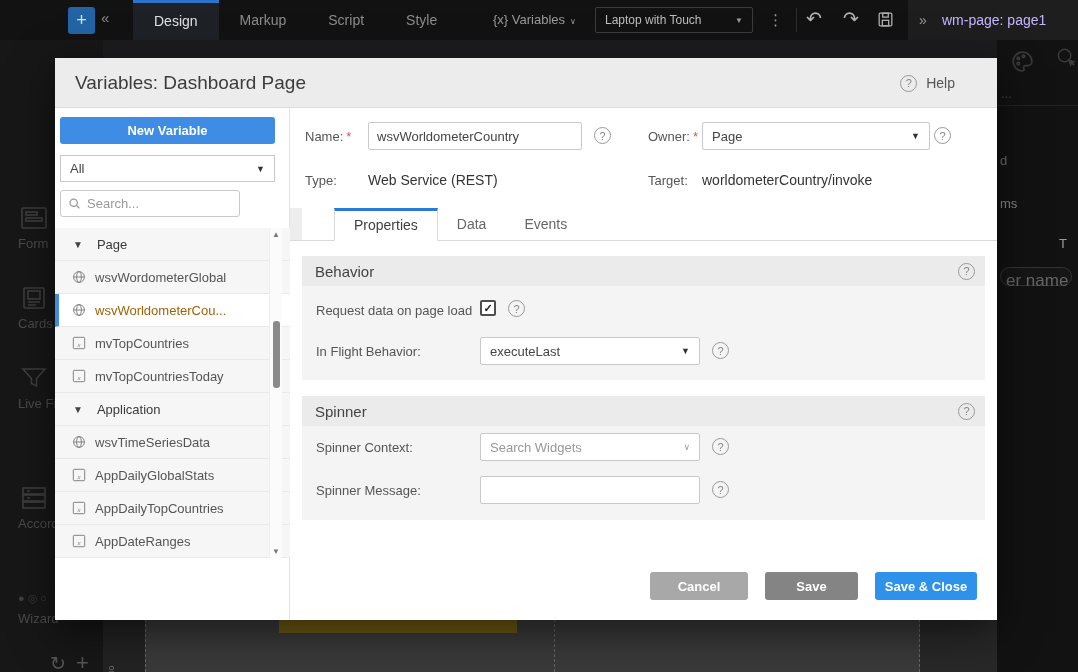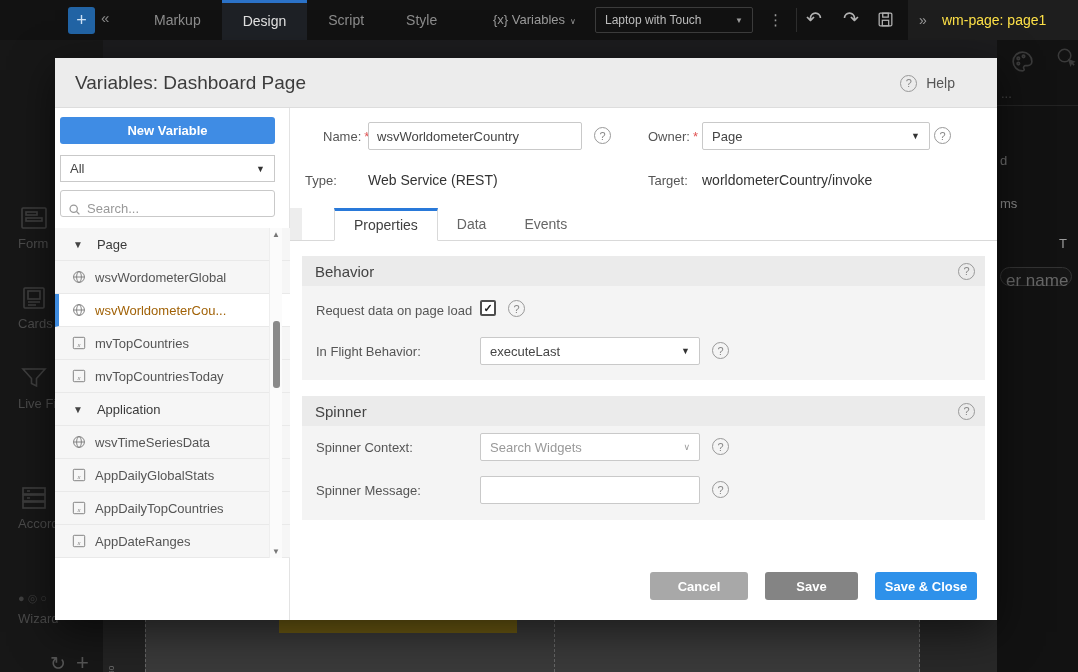--- a/index.html
+++ b/index.html
@@ -21,21 +21,21 @@
                    border-radius:2px; display:flex; align-items:center; justify-content:space-between;
                    padding:0 9px; font-size:12px; color:#bdbdbd; }
   .device-select .arr { font-size:8px; color:#9a9a9a; }
   .kebab-ic { position:absolute; left:768px; top:0; line-height:40px; font-size:15px; color:#9a9a9a; letter-spacing:0; }
   .tb-div { position:absolute; left:796px; top:8px; width:1px; height:24px; background:#2e2e2e; }
   .undo-ic,.redo-ic { position:absolute; top:0; line-height:38px; font-size:19px; color:#b3b3b3; }
   .undo-ic { left:806px; } .redo-ic { left:843px; }
   .save-ic { position:absolute; left:876px; top:10px; width:19px; height:19px; color:#b3b3b3; }
   .tb-right { position:absolute; left:908px; top:0; width:170px; height:40px; background:#1e1e1e; }
   .expand-ic { position:absolute; left:11px; top:0; line-height:40px; font-size:14px; color:#9a9a9a; }
-  .page-label { position:absolute; left:34px; top:0; line-height:40px; font-size:14px; color:#fde047; }
+  .page-label { position:absolute; left:34px; top:0; line-height:40px; font-size:14px; color:#c4b5fd; }
 
   
   .wpanel { position:absolute; left:0; top:40px; width:103px; height:632px; background:#171717; z-index:1; }
   .witem { position:absolute; left:0; width:103px; }
   .wicon { margin-left:20px; width:28px; height:24px; color:#3f3f3f; }
   .wdots { margin-left:18px; font-size:11px; color:#3f3f3f; letter-spacing:3px; }
   .wlabel { margin-left:18px; margin-top:6px; font-size:13px; color:#4b4b4b; white-space:nowrap; }
   .wp-refresh { position:absolute; left:50px; top:612px; font-size:19px; color:#555; }
   .wp-plus { position:absolute; left:76px; top:610px; font-size:22px; color:#555; }
 
@@ -71,22 +71,22 @@
   .m-body { position:absolute; left:0; top:50px; right:0; bottom:0; display:flex; }
 
   
   .m-side { position:relative; width:235px; border-right:1px solid #e3e3e3; }
   .nv-btn { position:absolute; left:5px; top:9px; width:215px; height:27px; background:#3f8ce4; color:#fff;
             border:none; border-radius:3px; font-size:13px; font-weight:bold; }
   .all-select { position:absolute; left:5px; top:47px; width:215px; height:27px; border:1px solid #c9c9c9;
                 background:#fff; display:flex; align-items:center; justify-content:space-between; padding:0 9px;
                 font-size:13px; color:#444; }
   .all-select .arr, .form-select .arr { font-size:9px; color:#333; }
-  .search-box { position:absolute; left:5px; top:82px; width:215px; height:27px; border:1px solid #c9c9c9;
-                border-radius:3px; display:flex; align-items:flex-end; padding:0 7px; gap:6px; background:#fff; }
+  .search-box { position:absolute; left:5px; top:82px; width:180px; height:27px; border:1px solid #c9c9c9;
+                border-radius:3px; display:flex; align-items:center; padding:0 7px; gap:6px; background:#fff; }
   .search-box svg { width:13px; height:13px; color:#999; flex:0 0 auto; }
   .search-box input { border:none; outline:none; width:100%; font-size:13px; color:#444;
                       font-family:"Liberation Sans", sans-serif; }
   .search-box input::placeholder { color:#999; }
   .vlist { position:absolute; left:0; top:120px; width:235px; height:330px; }
   .vrow { height:33px; display:flex; align-items:center; background:#f6f6f6; border-bottom:1px solid #e9e9e9;
           font-size:13px; color:#555; }
   .vrow .caret { margin-left:18px; font-size:10px; color:#444; }
   .vrow.group { color:#3a3a3a; }
   .vrow.group .lbl { margin-left:14px; }
@@ -138,22 +138,22 @@
 </style>
 </head>
 <body>
 
 <div class="stage">
 
   <div class="topbar">
     <button class="plus-btn">+</button>
     <span class="collapse-ic">«</span>
     <div class="top-tabs">
+      <div class="top-tab active">Design</div>
       <div class="top-tab">Markup</div>
-      <div class="top-tab active">Design</div>
       <div class="top-tab">Script</div>
       <div class="top-tab">Style</div>
     </div>
     <div class="vars-menu">
       <span>{x} Variables</span><span class="chev">∨</span>
     </div>
     <div class="device-select">
       <span>Laptop with Touch</span>
       <span class="arr">▼</span>
     </div>
@@ -368,21 +368,21 @@
           </div>
           <div class="sbar">
             <span class="up">▲</span>
             <span class="down">▼</span>
             <div class="thumb"></div>
           </div>
         </div>
       </div>
 
       <div class="m-main">
-        <span class="f-label" style="left:33px; top:21px;"><span>Name:</span><span class="req">*</span></span>
+        <span class="f-label" style="left:15px; top:21px;"><span>Name:</span><span class="req">*</span></span>
         <input class="f-input" style="left: 78px; top: 14px; width: 214px;" value="wsvWorldometerCountry">
         <span class="q-ic q-abs" style="left:304px; top:19px;">?</span>
         <span class="f-label" style="left:358px; top:21px;"><span>Owner:</span><span class="req">*</span></span>
         <div class="form-select" style="left:412px; top:14px; width:228px;">
           <span>Page</span>
           <span class="arr">▼</span>
         </div>
         <span class="q-ic q-abs" style="left:644px; top:19px;">?</span>
 
         <span class="f-label" style="left:15px; top:65px;">Type:</span>

